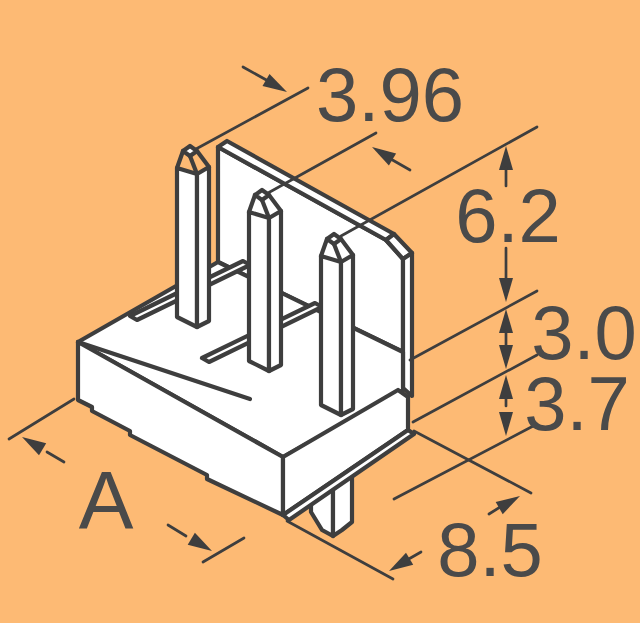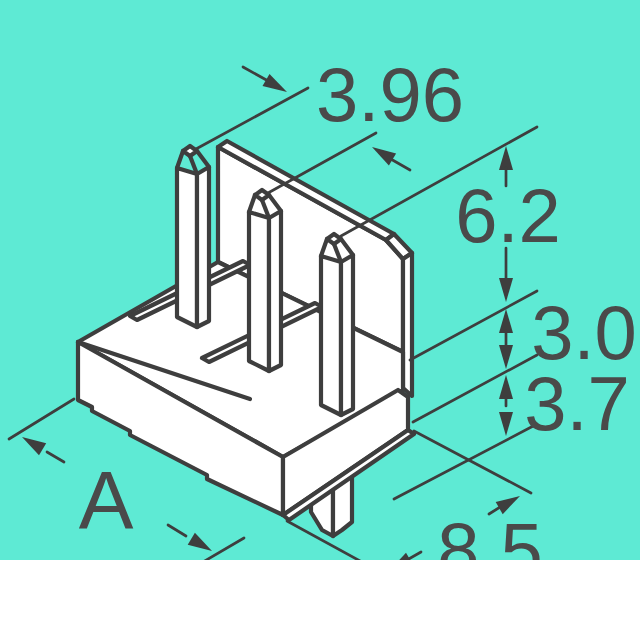--- a/index.html
+++ b/index.html
@@ -1,16 +1,16 @@
 <!DOCTYPE html>
 <html><head>
 <meta charset="utf-8">
 <style>
   html,body{margin:0;padding:0;background:#ffffff;}
-  .stage{width:640px;height:560px;position:relative;background:#5eead4;overflow:hidden;}
+  .stage{width:640px;height:623px;position:relative;background:#fdba74;overflow:hidden;}
   svg{display:block;}
   .body-face{fill:#ffffff;stroke:#3e3e3e;stroke-width:4.2;stroke-linejoin:round;stroke-linecap:round;}
   .body-line{fill:none;stroke:#3e3e3e;stroke-width:4.2;stroke-linejoin:round;stroke-linecap:round;}
   .dim-line{fill:none;stroke:#3e3e3e;stroke-width:2.7;stroke-linecap:round;}
   .dim-dash{fill:none;stroke:#3e3e3e;stroke-width:2.7;stroke-linecap:round;stroke-dasharray:9 8;}
   .arrow{fill:#3e3e3e;stroke:none;}
   .dim-text{font-family:"Liberation Sans","DejaVu Sans",sans-serif;font-size:76px;fill:#4a4a4a;}
   .dim-text-a{font-family:"Liberation Sans","DejaVu Sans",sans-serif;font-size:82px;fill:#4a4a4a;}
 </style>
 </head>

